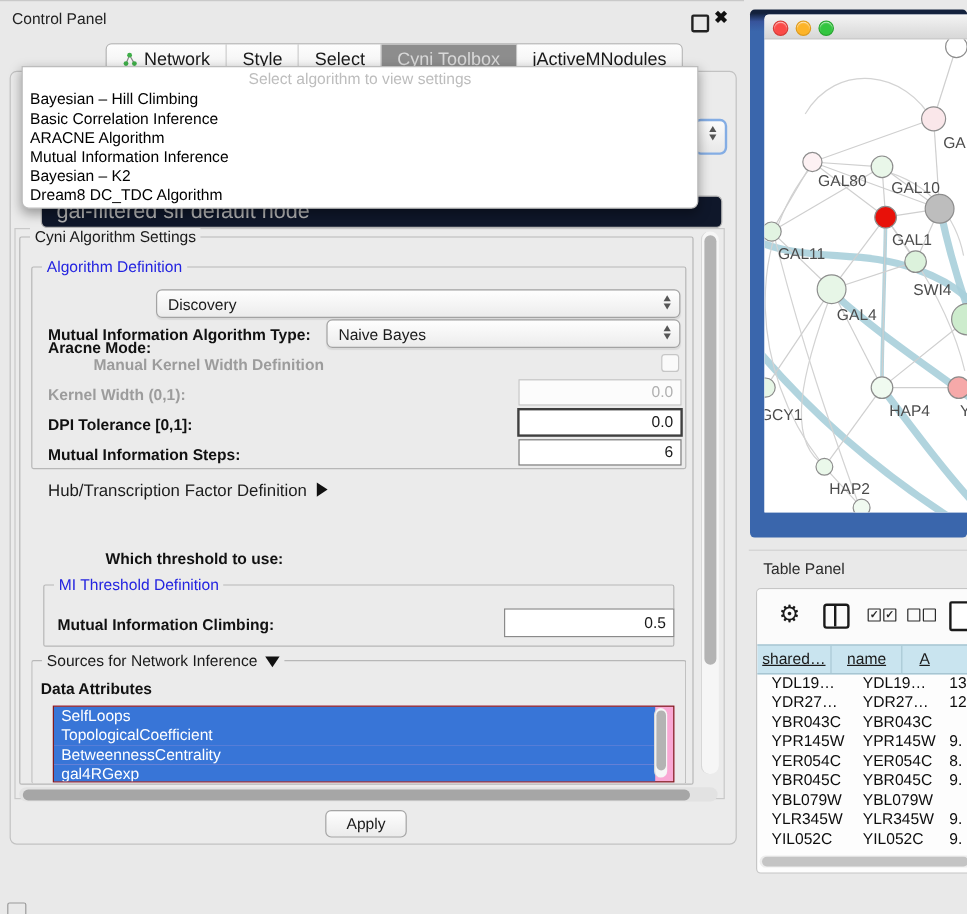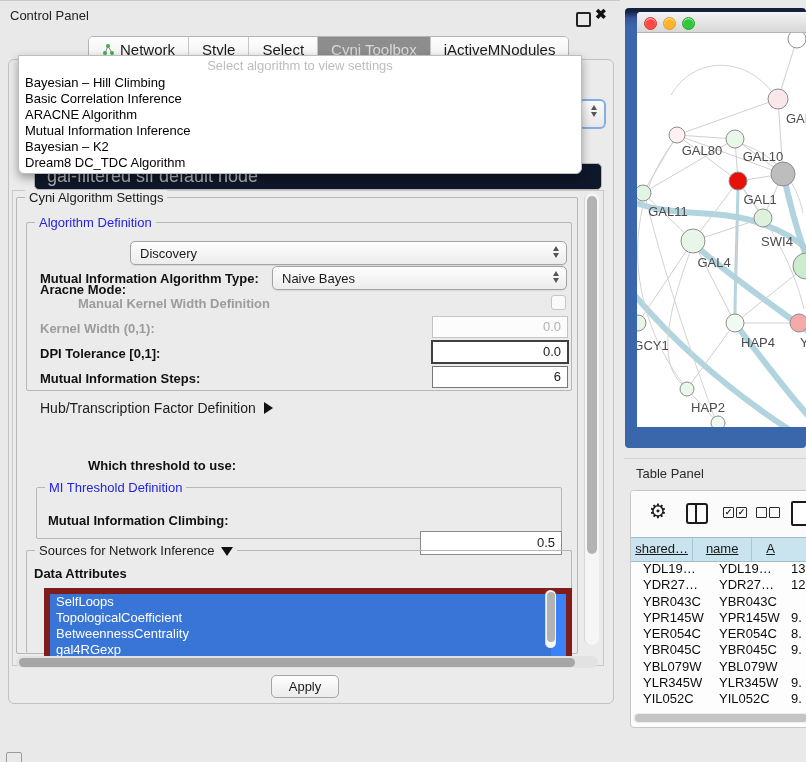--- a/index.html
+++ b/index.html
@@ -51,21 +51,21 @@
   .field{position:absolute;background:#fff;font-size:13px;text-align:right;padding-right:6px;}
   .vsb{position:absolute;background:#f6f6f6;border-left:1px solid #d7d7d7;border-radius:7px;}
   .vthumb{position:absolute;background:#b3b3b3;border-radius:5px;}
   .hsb{position:absolute;background:#e2e2e2;border-radius:6px;}
   .hthumb{position:absolute;background:#a6a6a6;border-radius:6px;}
   .chk{position:absolute;width:13px;height:13px;border:1px solid #c6c6c6;border-radius:3px;background:#fafafa;}
   .tri-r{display:inline-block;width:0;height:0;border-top:6px solid transparent;border-bottom:6px solid transparent;
     border-left:9px solid #111;margin-left:8px;vertical-align:-1px;}
   .tri-d{display:inline-block;width:0;height:0;border-left:6px solid transparent;border-right:6px solid transparent;
     border-top:9px solid #111;margin-left:6px;vertical-align:-1px;}
-  #attr-list{left:44px;top:588px;width:516px;height:62px;background:#3b82f6;border:6px solid #7f1d1d;overflow:hidden;}
+  #attr-list{left:44px;top:588px;width:516px;height:62px;background:#f9a8d4;border:1px solid #7f1d1d;overflow:hidden;}
   .attr-item{height:16px;line-height:16px;font-size:13px;color:#fff;background:#3875d7;padding-left:6px;width:495px;}
   #apply-btn{left:271px;top:675px;width:66px;height:21px;border:1px solid #a5a5a5;border-radius:5px;
     background:linear-gradient(#fefefe,#ebebeb);font-size:13px;text-align:center;line-height:21px;}
   #mini-sq{left:6px;top:752px;width:14px;height:12px;border:1px solid #9a9a9a;border-radius:2px;}
   
   #net-frame{left:625px;top:8px;width:181px;height:440px;border-radius:4px;
     background:linear-gradient(180deg,#13213c 0px,#13213c 3px,#37549b 10px,#3a66ac 18px,#3a66ac 100%);}
   #net-window{left:637px;top:12px;width:169px;height:415px;background:#fff;border-radius:4px 0 0 0;overflow:hidden;}
   #net-titlebar{position:absolute;left:0;top:0;width:100%;height:20px;
     background:linear-gradient(#f4f4f4,#d7d7d7);border-bottom:1px solid #b5b5b5;}
@@ -186,21 +186,21 @@
   <div class="abs blbl" style="left:40px;top:371px;">Mutual Information Steps:</div>
   <div class="abs field" style="left:432px;top:366px;width:128px;height:20px;line-height:20px;border:1px solid #777;">6</div>
 
   <div class="abs lbl" style="left:40px;top:400px;font-size:14px;"><span>Hub/Transcription Factor Definition</span><span class="tri-r"></span></div>
 
   <div class="abs blbl" style="left:88px;top:458px;">Which threshold to use:</div>
   <div class="abs group" style="left:36px;top:487px;width:524px;height:50px;">
     <span class="gtitle blue">MI Threshold Definition</span>
   </div>
   <div class="abs blbl" style="left:48px;top:513px;">Mutual Information Climbing:</div>
-  <div class="abs field" style="left:420px;top:507px;width:134px;height:22px;line-height:22px;border:1px solid #8a8a8a;margin-top:24px;">0.5</div>
+  <div class="abs field" style="left:420px;top:507px;width:134px;height:22px;line-height:22px;border:1px solid #8a8a8a;">0.5</div>
 
   <div class="abs group" style="left:26px;top:550px;width:544px;height:102px;border-bottom:none;">
     <span class="gtitle"><span>Sources for Network Inference</span><span class="tri-d"></span></span>
   </div>
   <div class="abs blbl" style="left:34px;top:566px;">Data Attributes</div>
   <div class="abs" id="attr-list">
       <div class="attr-item">SelfLoops</div>
       <div class="attr-item">TopologicalCoefficient</div>
       <div class="attr-item">BetweennessCentrality</div>
       <div class="attr-item">gal4RGexp</div>

